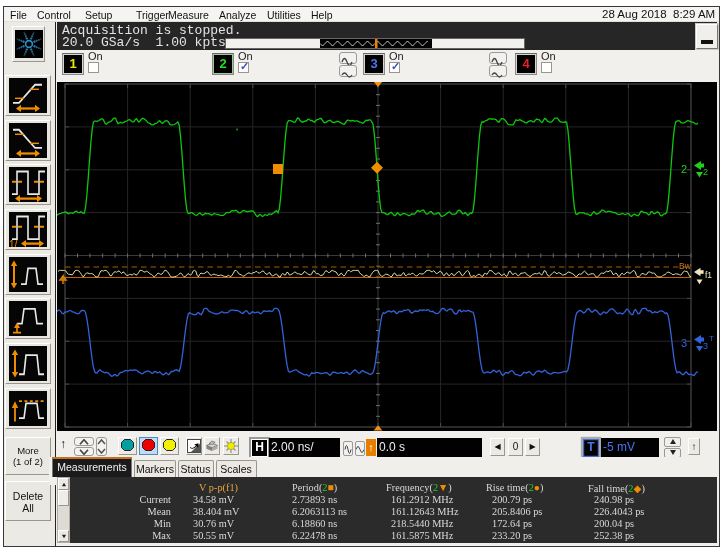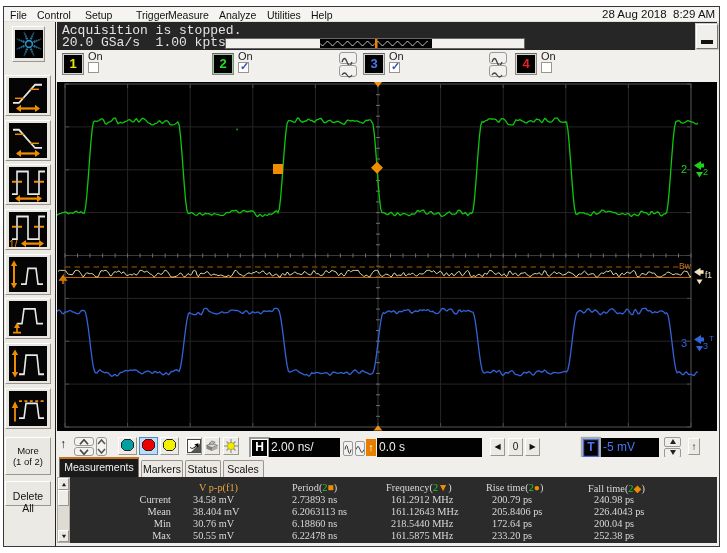--- a/index.html
+++ b/index.html
@@ -19,21 +19,21 @@
 .on{position:absolute;top:0px;font-size:11px;color:#222}
 .cb{position:absolute;top:12px;width:11px;height:11px;background:#fff;border:1px solid #9a968e}
 .cb.chk::after{content:"\2713";position:absolute;left:1px;top:-3px;color:#3a56c8;font-size:11px;font-weight:bold}
 .disp{position:absolute;top:2px;height:24px;background:#000;border:1px solid #777;font-size:12px;line-height:22px;padding-left:6px}
 .sinebtn{position:absolute;width:18px;height:12px;background:#f2f1ef;border:1px solid #999;border-radius:3px;color:#333;text-align:center}
 .ctrlbar{position:absolute;left:57px;top:431px;width:660px;height:26px;background:#f0efec}
 .cbtn{position:absolute;top:3px;width:21px;height:21px;background:#eceae5;border:1px solid #fff;border-right-color:#9a968e;border-bottom-color:#9a968e;text-align:center}
 .blkdisp{position:absolute;top:4px;height:21px;background:#010101;color:#efefef;font-size:12px;line-height:20px;padding-left:2px}
 .tri-u{width:0;height:0;border-left:3.5px solid transparent;border-right:3.5px solid transparent;border-bottom:5px solid #222;margin:2px auto 1px}
 .tri-d{width:0;height:0;border-left:3.5px solid transparent;border-right:3.5px solid transparent;border-top:5px solid #222;margin:1px auto 2px}
-.tabs{position:absolute;left:56px;top:457px;width:660px;height:28px;background:#f0efec}
+.tabs{position:absolute;left:49px;top:457px;width:660px;height:28px;background:#f0efec}
 .tab{position:absolute;top:3px;height:17px;background:#ece9e4;border:1px solid #9a968e;border-bottom:none;border-radius:2px 2px 0 0;font-size:10.5px;color:#111;text-align:center;line-height:16px}
 .tabsel{position:absolute;top:0;height:20px;background:#1a1a1a;border:1px solid #777;border-top:2px solid #c8701c;border-bottom:none;font-size:10.5px;color:#f2f2f2;text-align:center;line-height:17px}
 .tblarea{position:absolute;left:70px;top:477px;width:647px;height:66px;background:#2b2b2b}
 .trow{position:absolute;font-family:Liberation Serif, serif;font-size:10.3px;color:#d9d9d9;white-space:pre}
 .scrl{position:absolute;left:57px;top:477px;width:13px;height:66px;background:#dedbd5;border:1px solid #b0ada6}
 .sbtn{position:absolute;left:0;width:11px;height:12px;background:#eceae5;border:1px solid #fff;border-right-color:#9a968e;border-bottom-color:#9a968e}
 .mini{position:absolute;left:696px;top:24px;width:22px;height:25px;background:#f0efec;border:1px solid #fff;border-right-color:#777;border-bottom-color:#777;box-shadow:0 0 0 1px #ccc}
 </style></head>
 <body>
 <div class="win"></div>
@@ -161,21 +161,21 @@
   </div>
 <div class="tbtn" style="top:388px">
     <svg width="38" height="35" viewBox="0 0 38 31" preserveAspectRatio="none">
       <line x1="10" y1="9" x2="35" y2="9" stroke="#f08c00" stroke-width="1.4" stroke-dasharray="3,2.4"></line>
       <line x1="6" y1="27" x2="6" y2="15" stroke="#f08c00" stroke-width="1.8"></line>
       <path d="M6,9 l-3.2,6 h6.4 z" fill="#f08c00"></path>
       <polyline points="10,24 15,24 17,11 28,11 30,24 35,24" fill="none" stroke="#e8e8e8" stroke-width="1.6"></polyline>
     </svg>
   </div>
 <div class="lbtn" style="top:437px;height:38px;padding-top:7px">More<br>(1 of 2)</div>
-<div class="lbtn" style="top:481px;height:25px;padding-top:8px;font-size:10.5px;line-height:12px">Delete<br>All</div>
+<div class="lbtn" style="top:481px;height:40px;padding-top:8px;font-size:10.5px;line-height:12px">Delete<br>All</div>
 
 <div class="statusbar"></div>
 <div class="stxt" style="left:62px;top:23px">Acquisition is stopped.</div>
 <div class="stxt" style="left:62px;top:35px">20.0 GSa/s  1.00 kpts</div>
 <div class="abs" style="left:225px;top:38px;width:300px;height:11px;background:#f2f1ee;border:1px solid #666">
   <div class="abs" style="left:94px;top:0px;width:112px;height:9px;background:#000">
     <svg style="display:block" width="112" height="9" viewBox="0 0 112 9">
         <polyline points="0.0,4.5 0.5,5.1 1.0,5.7 1.5,6.1 2.0,6.4 2.5,6.5 3.0,6.4 3.5,6.1 4.0,5.7 4.5,5.1 5.0,4.5 5.5,3.9 6.0,3.3 6.5,2.9 7.0,2.6 7.5,2.5 8.0,2.6 8.5,2.9 9.0,3.3 9.5,3.9 10.0,4.5 10.5,5.1 11.0,5.7 11.5,6.1 12.0,6.4 12.5,6.5 13.0,6.4 13.5,6.1 14.0,5.7 14.5,5.1 15.0,4.5 15.5,3.9 16.0,3.3 16.5,2.9 17.0,2.6 17.5,2.5 18.0,2.6 18.5,2.9 19.0,3.3 19.5,3.9 20.0,4.5 20.5,5.1 21.0,5.7 21.5,6.1 22.0,6.4 22.5,6.5 23.0,6.4 23.5,6.1 24.0,5.7 24.5,5.1 25.0,4.5 25.5,3.9 26.0,3.3 26.5,2.9 27.0,2.6 27.5,2.5 28.0,2.6 28.5,2.9 29.0,3.3 29.5,3.9 30.0,4.5 30.5,5.1 31.0,5.7 31.5,6.1 32.0,6.4 32.5,6.5 33.0,6.4 33.5,6.1 34.0,5.7 34.5,5.1 35.0,4.5 35.5,3.9 36.0,3.3 36.5,2.9 37.0,2.6 37.5,2.5 38.0,2.6 38.5,2.9 39.0,3.3 39.5,3.9 40.0,4.5 40.5,5.1 41.0,5.7 41.5,6.1 42.0,6.4 42.5,6.5 43.0,6.4 43.5,6.1 44.0,5.7 44.5,5.1 45.0,4.5 45.5,3.9 46.0,3.3 46.5,2.9 47.0,2.6 47.5,2.5 48.0,2.6 48.5,2.9 49.0,3.3 49.5,3.9 50.0,4.5 50.5,5.1 51.0,5.7 51.5,6.1 52.0,6.4 52.5,6.5 53.0,6.4 53.5,6.1 54.0,5.7 54.5,5.1 55.0,4.5 55.5,3.9 56.0,3.3 56.5,2.9 57.0,2.6 57.5,2.5 58.0,2.6 58.5,2.9 59.0,3.3 59.5,3.9 60.0,4.5 60.5,5.1 61.0,5.7 61.5,6.1 62.0,6.4 62.5,6.5 63.0,6.4 63.5,6.1 64.0,5.7 64.5,5.1 65.0,4.5 65.5,3.9 66.0,3.3 66.5,2.9 67.0,2.6 67.5,2.5 68.0,2.6 68.5,2.9 69.0,3.3 69.5,3.9 70.0,4.5 70.5,5.1 71.0,5.7 71.5,6.1 72.0,6.4 72.5,6.5 73.0,6.4 73.5,6.1 74.0,5.7 74.5,5.1 75.0,4.5 75.5,3.9 76.0,3.3 76.5,2.9 77.0,2.6 77.5,2.5 78.0,2.6 78.5,2.9 79.0,3.3 79.5,3.9 80.0,4.5 80.5,5.1 81.0,5.7 81.5,6.1 82.0,6.4 82.5,6.5 83.0,6.4 83.5,6.1 84.0,5.7 84.5,5.1 85.0,4.5 85.5,3.9 86.0,3.3 86.5,2.9 87.0,2.6 87.5,2.5 88.0,2.6 88.5,2.9 89.0,3.3 89.5,3.9 90.0,4.5 90.5,5.1 91.0,5.7 91.5,6.1 92.0,6.4 92.5,6.5 93.0,6.4 93.5,6.1 94.0,5.7 94.5,5.1 95.0,4.5 95.5,3.9 96.0,3.3 96.5,2.9 97.0,2.6 97.5,2.5 98.0,2.6 98.5,2.9 99.0,3.3 99.5,3.9 100.0,4.5 100.5,5.1 101.0,5.7 101.5,6.1 102.0,6.4 102.5,6.5 103.0,6.4 103.5,6.1 104.0,5.7 104.5,5.1 105.0,4.5 105.5,3.9 106.0,3.3 106.5,2.9 107.0,2.6 107.5,2.5 108.0,2.6" fill="none" stroke="#dcdcdc" stroke-width="0.9"></polyline>
         <rect x="55" y="0" width="2.5" height="9" fill="#f08000"></rect>
       </svg>

